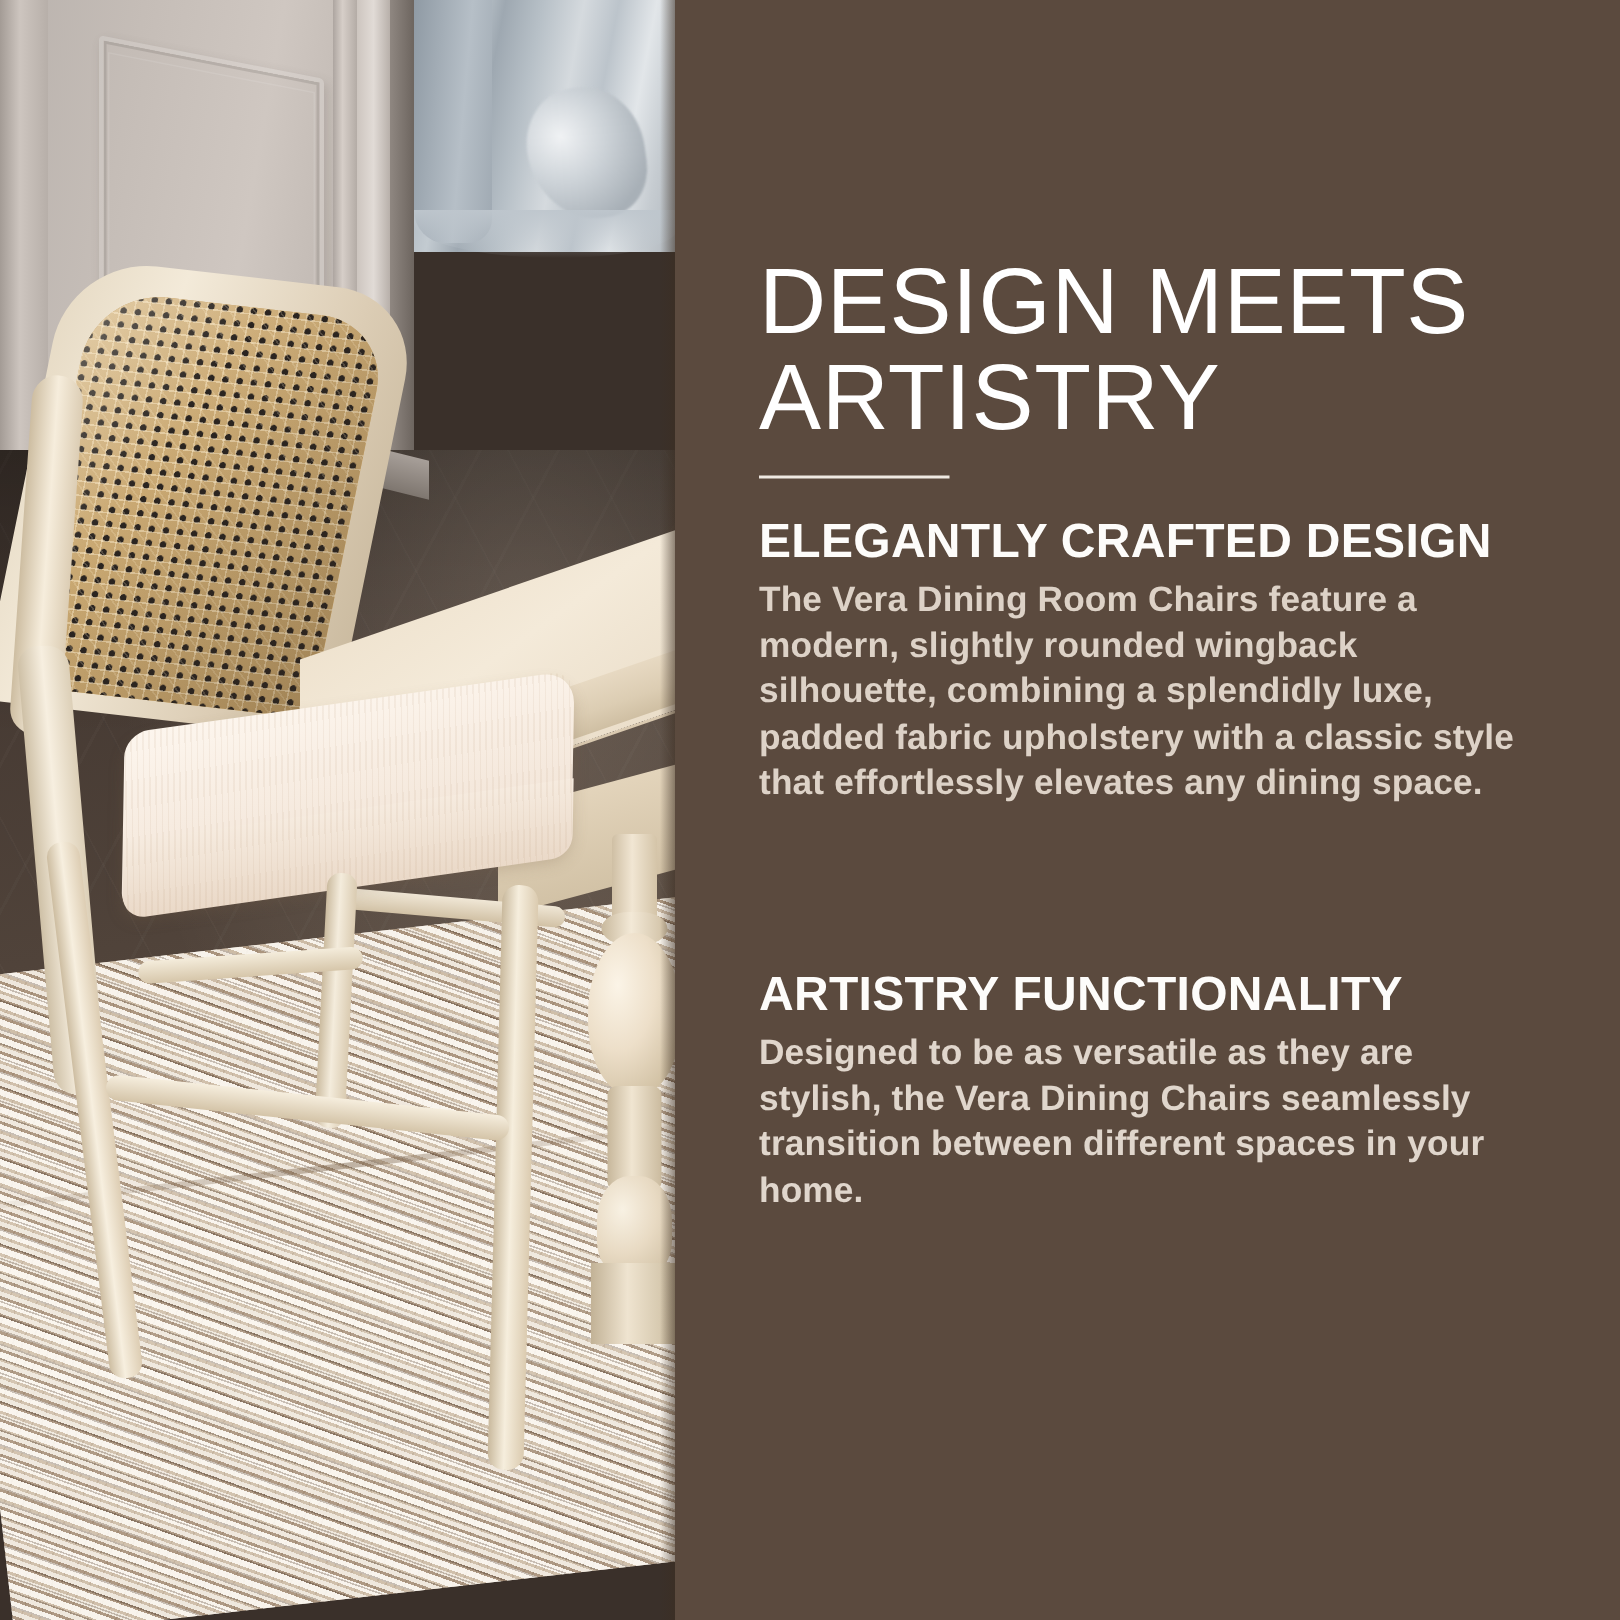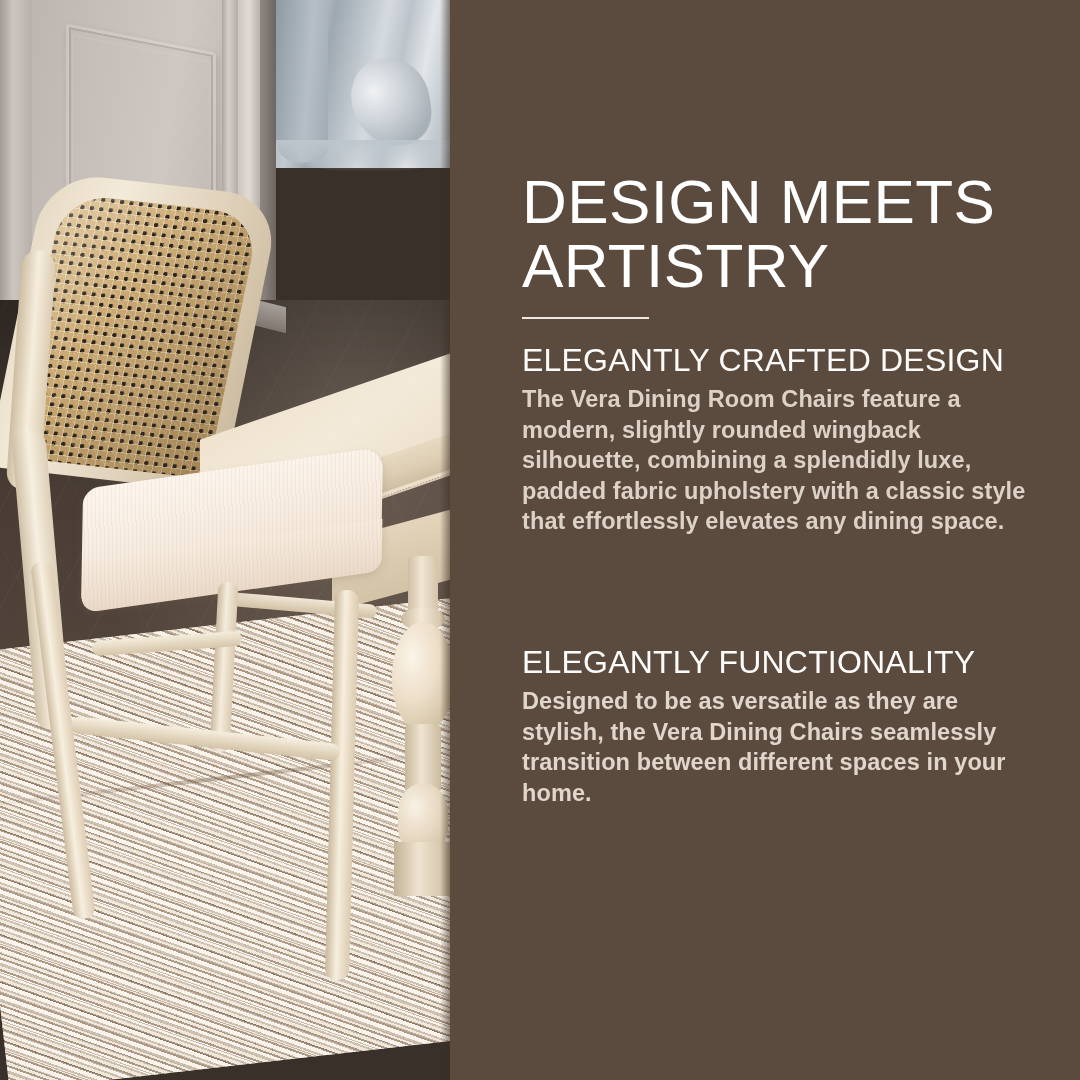--- a/index.html
+++ b/index.html
@@ -299,21 +299,21 @@
   .photo-edge{
     position:absolute;right:0;top:0;width:10px;height:1080px;
     background:linear-gradient(90deg,rgba(60,46,34,0),rgba(60,46,34,.55));
   }
 
   
   .panel{
     position:absolute;left:450px;top:0;width:630px;height:1080px;
     background:#5b4a3e;
   }
-  .panel-inner{position:absolute;left:72px;top:0;width:540px;height:1080px;}
+  .panel-inner{position:absolute;left:56px;top:0;width:540px;height:1080px;}
 
   .headline{
     position:absolute;top:128px;left:0;width:540px;
     color:#ffffff;
     font-size:62px;
     line-height:1.04;
     font-weight:300;
     letter-spacing:.4px;
     white-space:pre-line;
   }
@@ -323,21 +323,21 @@
     width:127px;height:2px;background:#efe9e2;
   }
 
   .sec1{position:absolute;top:338px;left:0;width:510px;}
   .sec2{position:absolute;top:640px;left:0;width:510px;}
 
   .sec-title{
     color:#fdfcfa;
     font-size:32px;
     line-height:1.38;
-    font-weight:400;
+    font-weight:700;
     letter-spacing:.2px;
     margin:0 0 2px 0;
     white-space:pre-line;
   }
   .sec-body{
     color:#ddd2c7;
     font-size:23.5px;
     line-height:1.30;
     font-weight:700;
     letter-spacing:.1px;
@@ -420,20 +420,20 @@
       <h1 class="headline">DESIGN MEETS ARTISTRY</h1>
 
       <div class="divider"></div>
 
       <div class="sec1">
         <h2 class="sec-title">ELEGANTLY CRAFTED DESIGN</h2>
         <p class="sec-body">The Vera Dining Room Chairs feature a modern, slightly rounded wingback silhouette, combining a splendidly luxe, padded fabric upholstery with a classic style that effortlessly elevates any dining space.</p>
       </div>
 
       <div class="sec2">
-        <h2 class="sec-title">ELEGANTLY FUNCTIONALITY</h2>
+        <h2 class="sec-title">ARTISTRY FUNCTIONALITY</h2>
         <p class="sec-body">Designed to be as versatile as they are stylish, the Vera Dining Chairs seamlessly transition between different spaces in your home.</p>
       </div>
 
     </div>
   </div>
 
 </div>
 
 </body></html>

